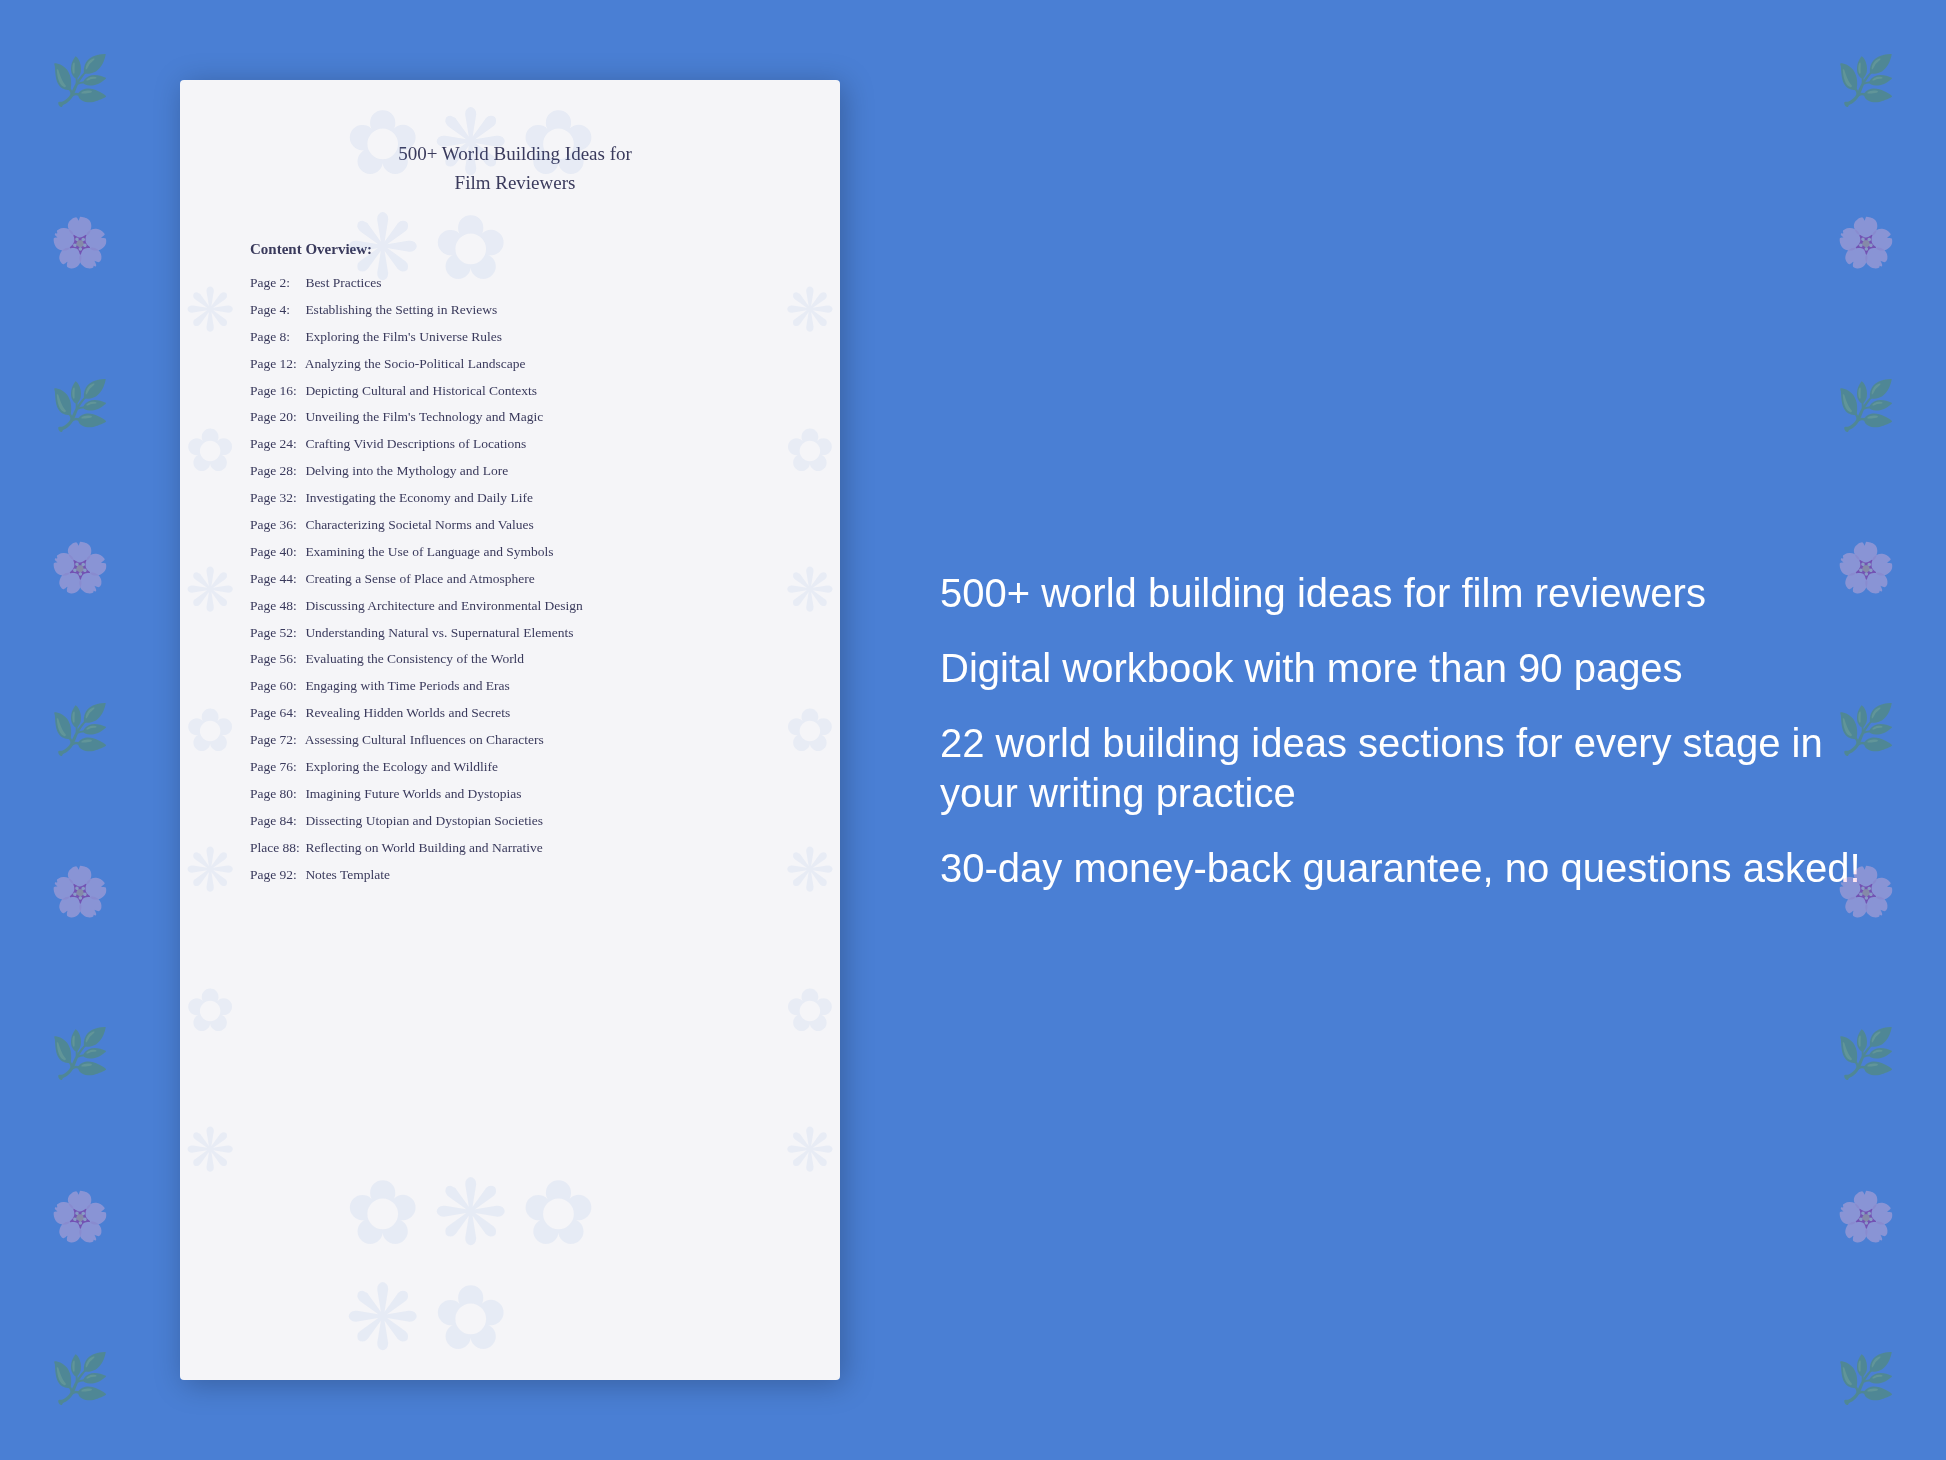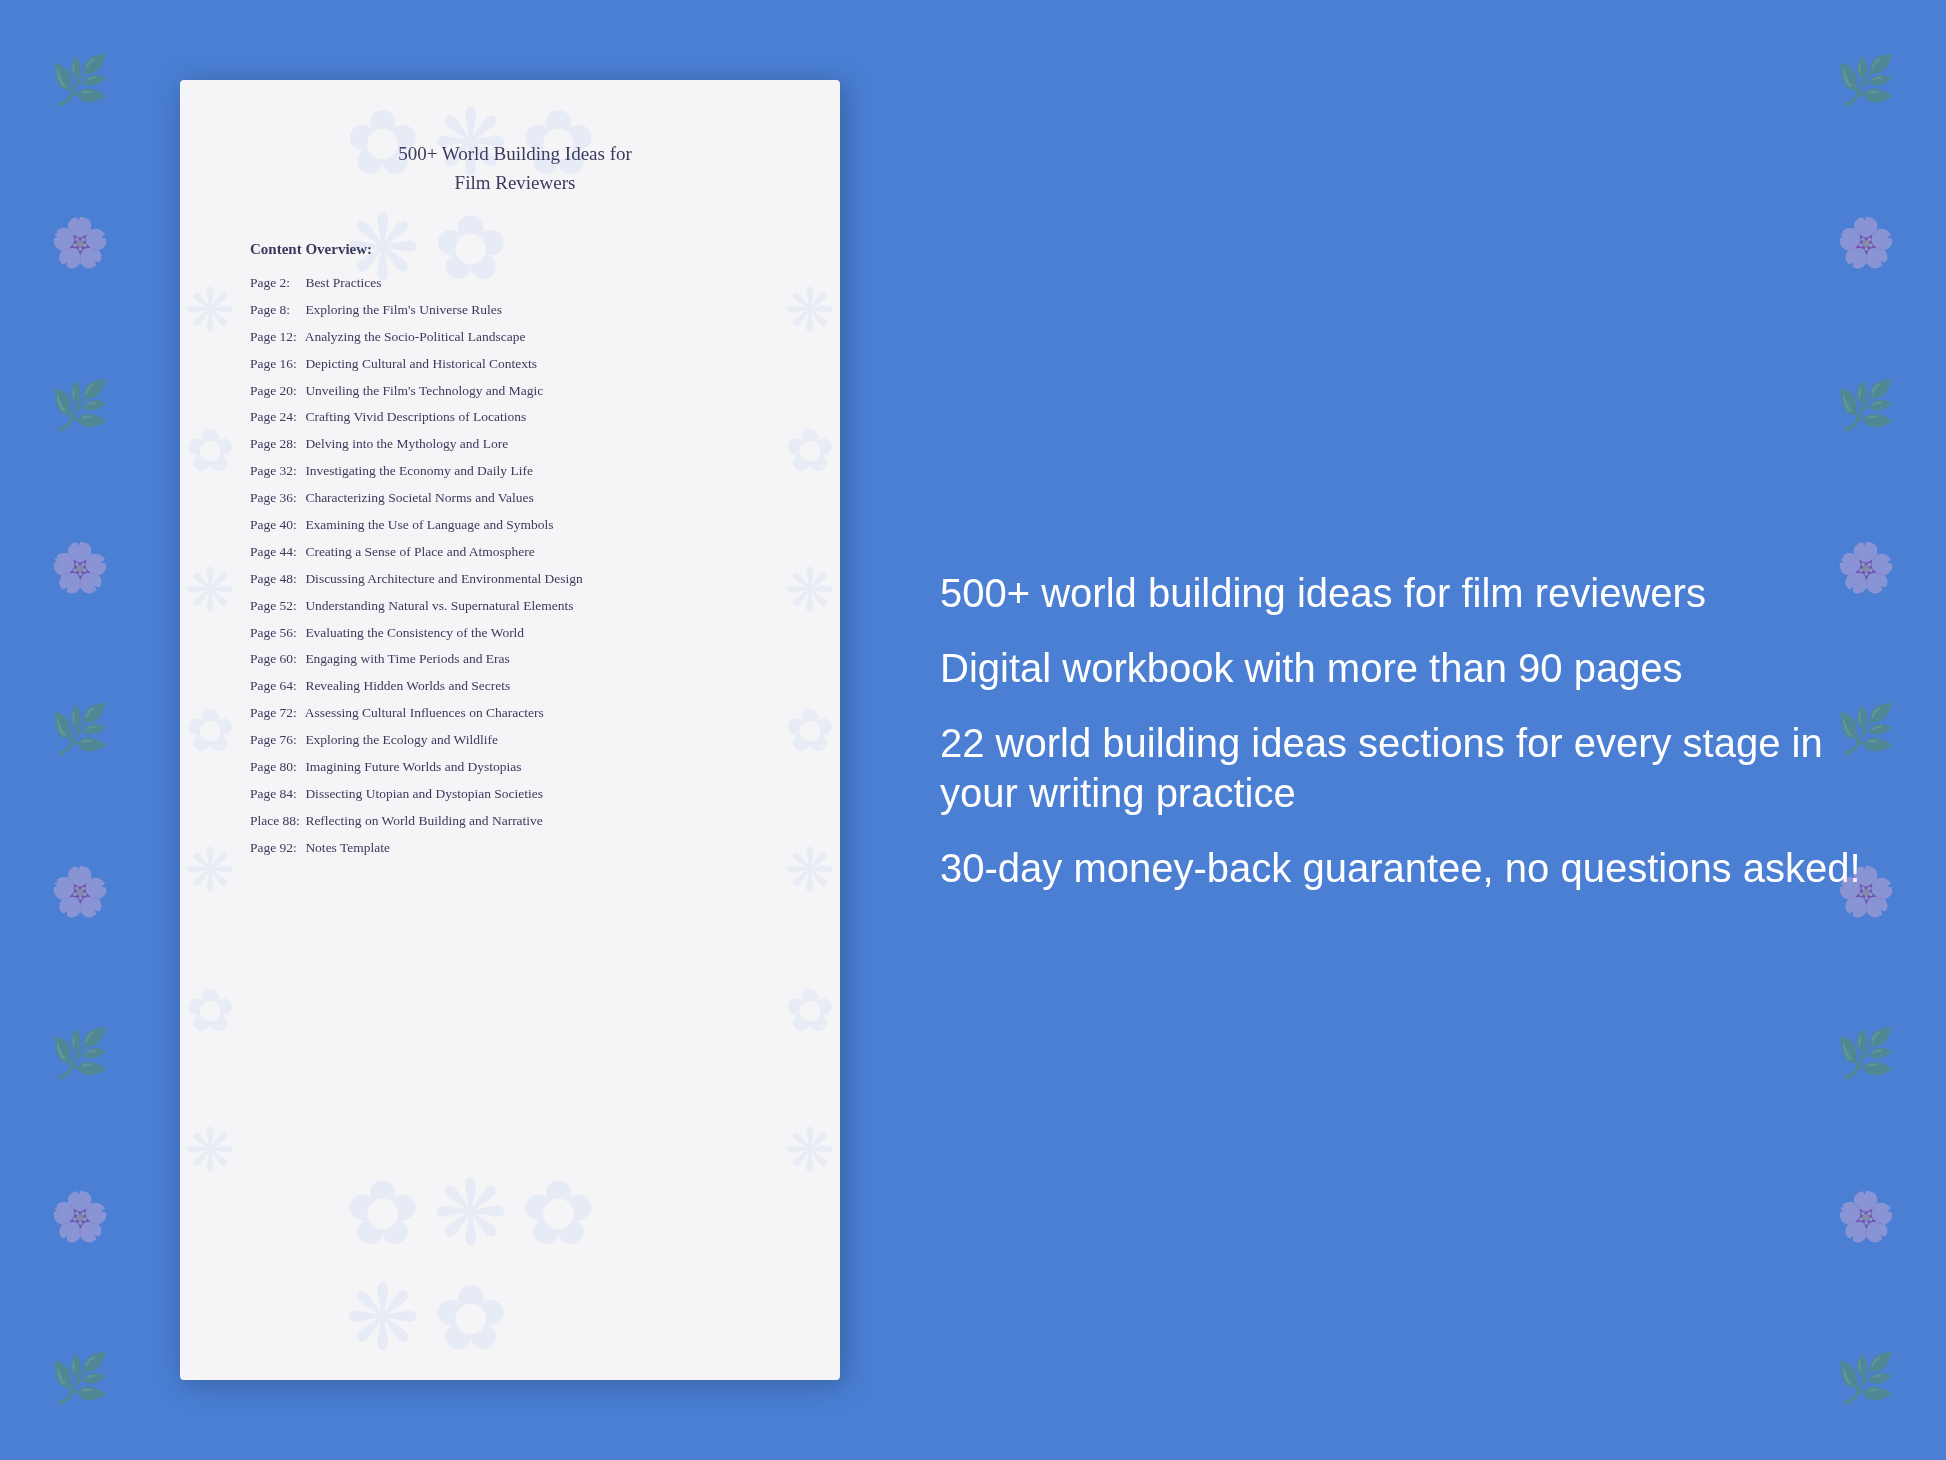--- a/index.html
+++ b/index.html
@@ -174,20 +174,21 @@
 
     <div class="doc-title">
       <span>500+ World Building Ideas for</span><br>
       <span>Film Reviewers</span>
     </div>
 
     <div class="doc-section-label">Content Overview:</div>
 
     <ul class="toc-list" id="toc-list">
     <li><span class="page-num">Page  2:</span> Best Practices</li>
+        <li><span class="page-num">Page  4:</span> Establishing the Setting in Reviews</li>
         <li><span class="page-num">Page  8:</span> Exploring the Film's Universe Rules</li>
         <li><span class="page-num">Page 12:</span> Analyzing the Socio-Political Landscape</li>
         <li><span class="page-num">Page 16:</span> Depicting Cultural and Historical Contexts</li>
         <li><span class="page-num">Page 20:</span> Unveiling the Film's Technology and Magic</li>
         <li><span class="page-num">Page 24:</span> Crafting Vivid Descriptions of Locations</li>
         <li><span class="page-num">Page 28:</span> Delving into the Mythology and Lore</li>
         <li><span class="page-num">Page 32:</span> Investigating the Economy and Daily Life</li>
         <li><span class="page-num">Page 36:</span> Characterizing Societal Norms and Values</li>
         <li><span class="page-num">Page 40:</span> Examining the Use of Language and Symbols</li>
         <li><span class="page-num">Page 44:</span> Creating a Sense of Place and Atmosphere</li>

